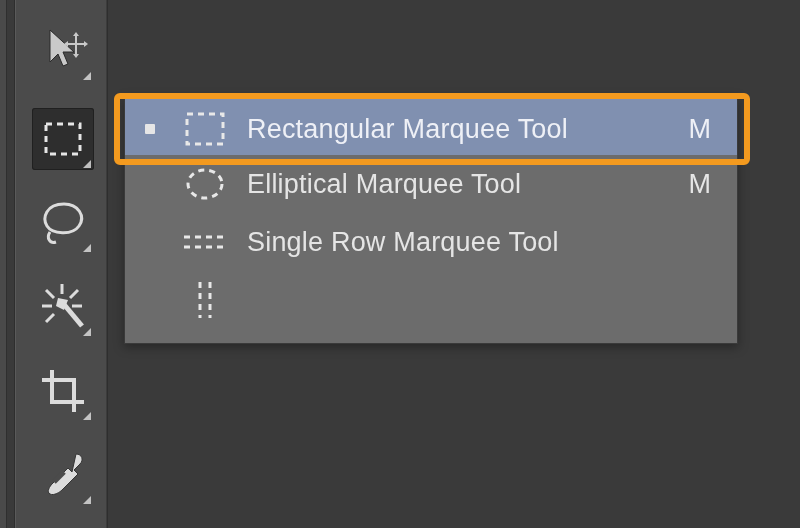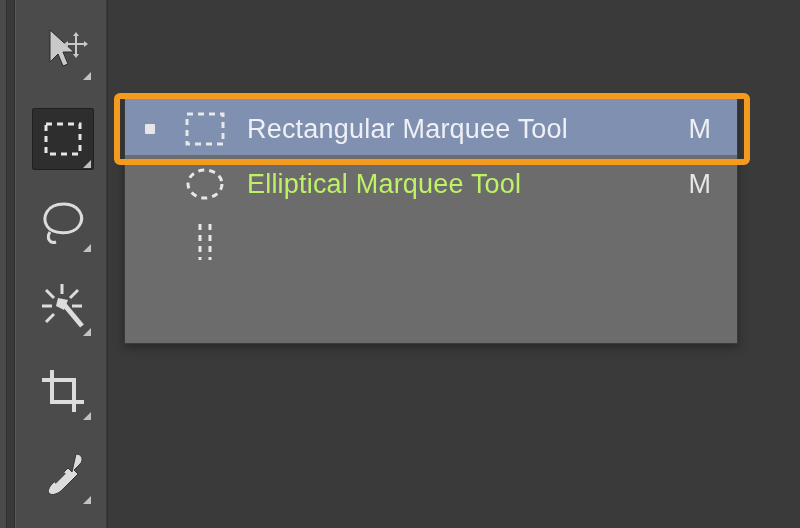--- a/index.html
+++ b/index.html
@@ -109,21 +109,21 @@
   .menu-row .micon {
     width: 48px;
     height: 40px;
     margin-left: 26px;
     flex: 0 0 auto;
     display: flex;
     align-items: center;
     justify-content: center;
   }
   .menu-row .mlabel {
-    color: #bef264;
+    color: #e5e5e5;
     font-size: 27px;
     margin-left: 18px;
     flex: 1 1 auto;
     letter-spacing: 0.2px;
     white-space: nowrap;
   }
   .menu-row.selected .mlabel,
   .menu-row.selected .mshortcut {
     color: #eef0f6;
   }
@@ -238,20 +238,31 @@
       <div class="current-gap"></div>
       <div class="micon">
         <svg width="42" height="36" viewBox="0 0 42 36">
           <ellipse cx="21" cy="18" rx="17" ry="14" fill="none" stroke="#e8e8e8" stroke-width="3" stroke-dasharray="6 5"></ellipse>
         </svg>
       </div>
       <div class="mlabel">Elliptical Marquee Tool</div>
       <div class="mshortcut">M</div>
     </div>
 
+    <div class="menu-row">
+      <div class="current-gap"></div>
+      <div class="micon">
+        <svg width="46" height="18" viewBox="0 0 46 18">
+          <line x1="2" y1="4" x2="44" y2="4" stroke="#e8e8e8" stroke-width="3" stroke-dasharray="6 5"></line>
+          <line x1="2" y1="14" x2="44" y2="14" stroke="#e8e8e8" stroke-width="3" stroke-dasharray="6 5"></line>
+        </svg>
+      </div>
+      <div class="mlabel">Single Row Marquee Tool</div>
+      <div class="mshortcut"></div>
+    </div>
 
     <div class="menu-row">
       <div class="current-gap"></div>
       <div class="micon">
         <svg width="18" height="40" viewBox="0 0 18 40">
           <line x1="4" y1="2" x2="4" y2="38" stroke="#e8e8e8" stroke-width="3" stroke-dasharray="6 5"></line>
           <line x1="14" y1="2" x2="14" y2="38" stroke="#e8e8e8" stroke-width="3" stroke-dasharray="6 5"></line>
         </svg>
       </div>
       <div class="mshortcut"></div>

